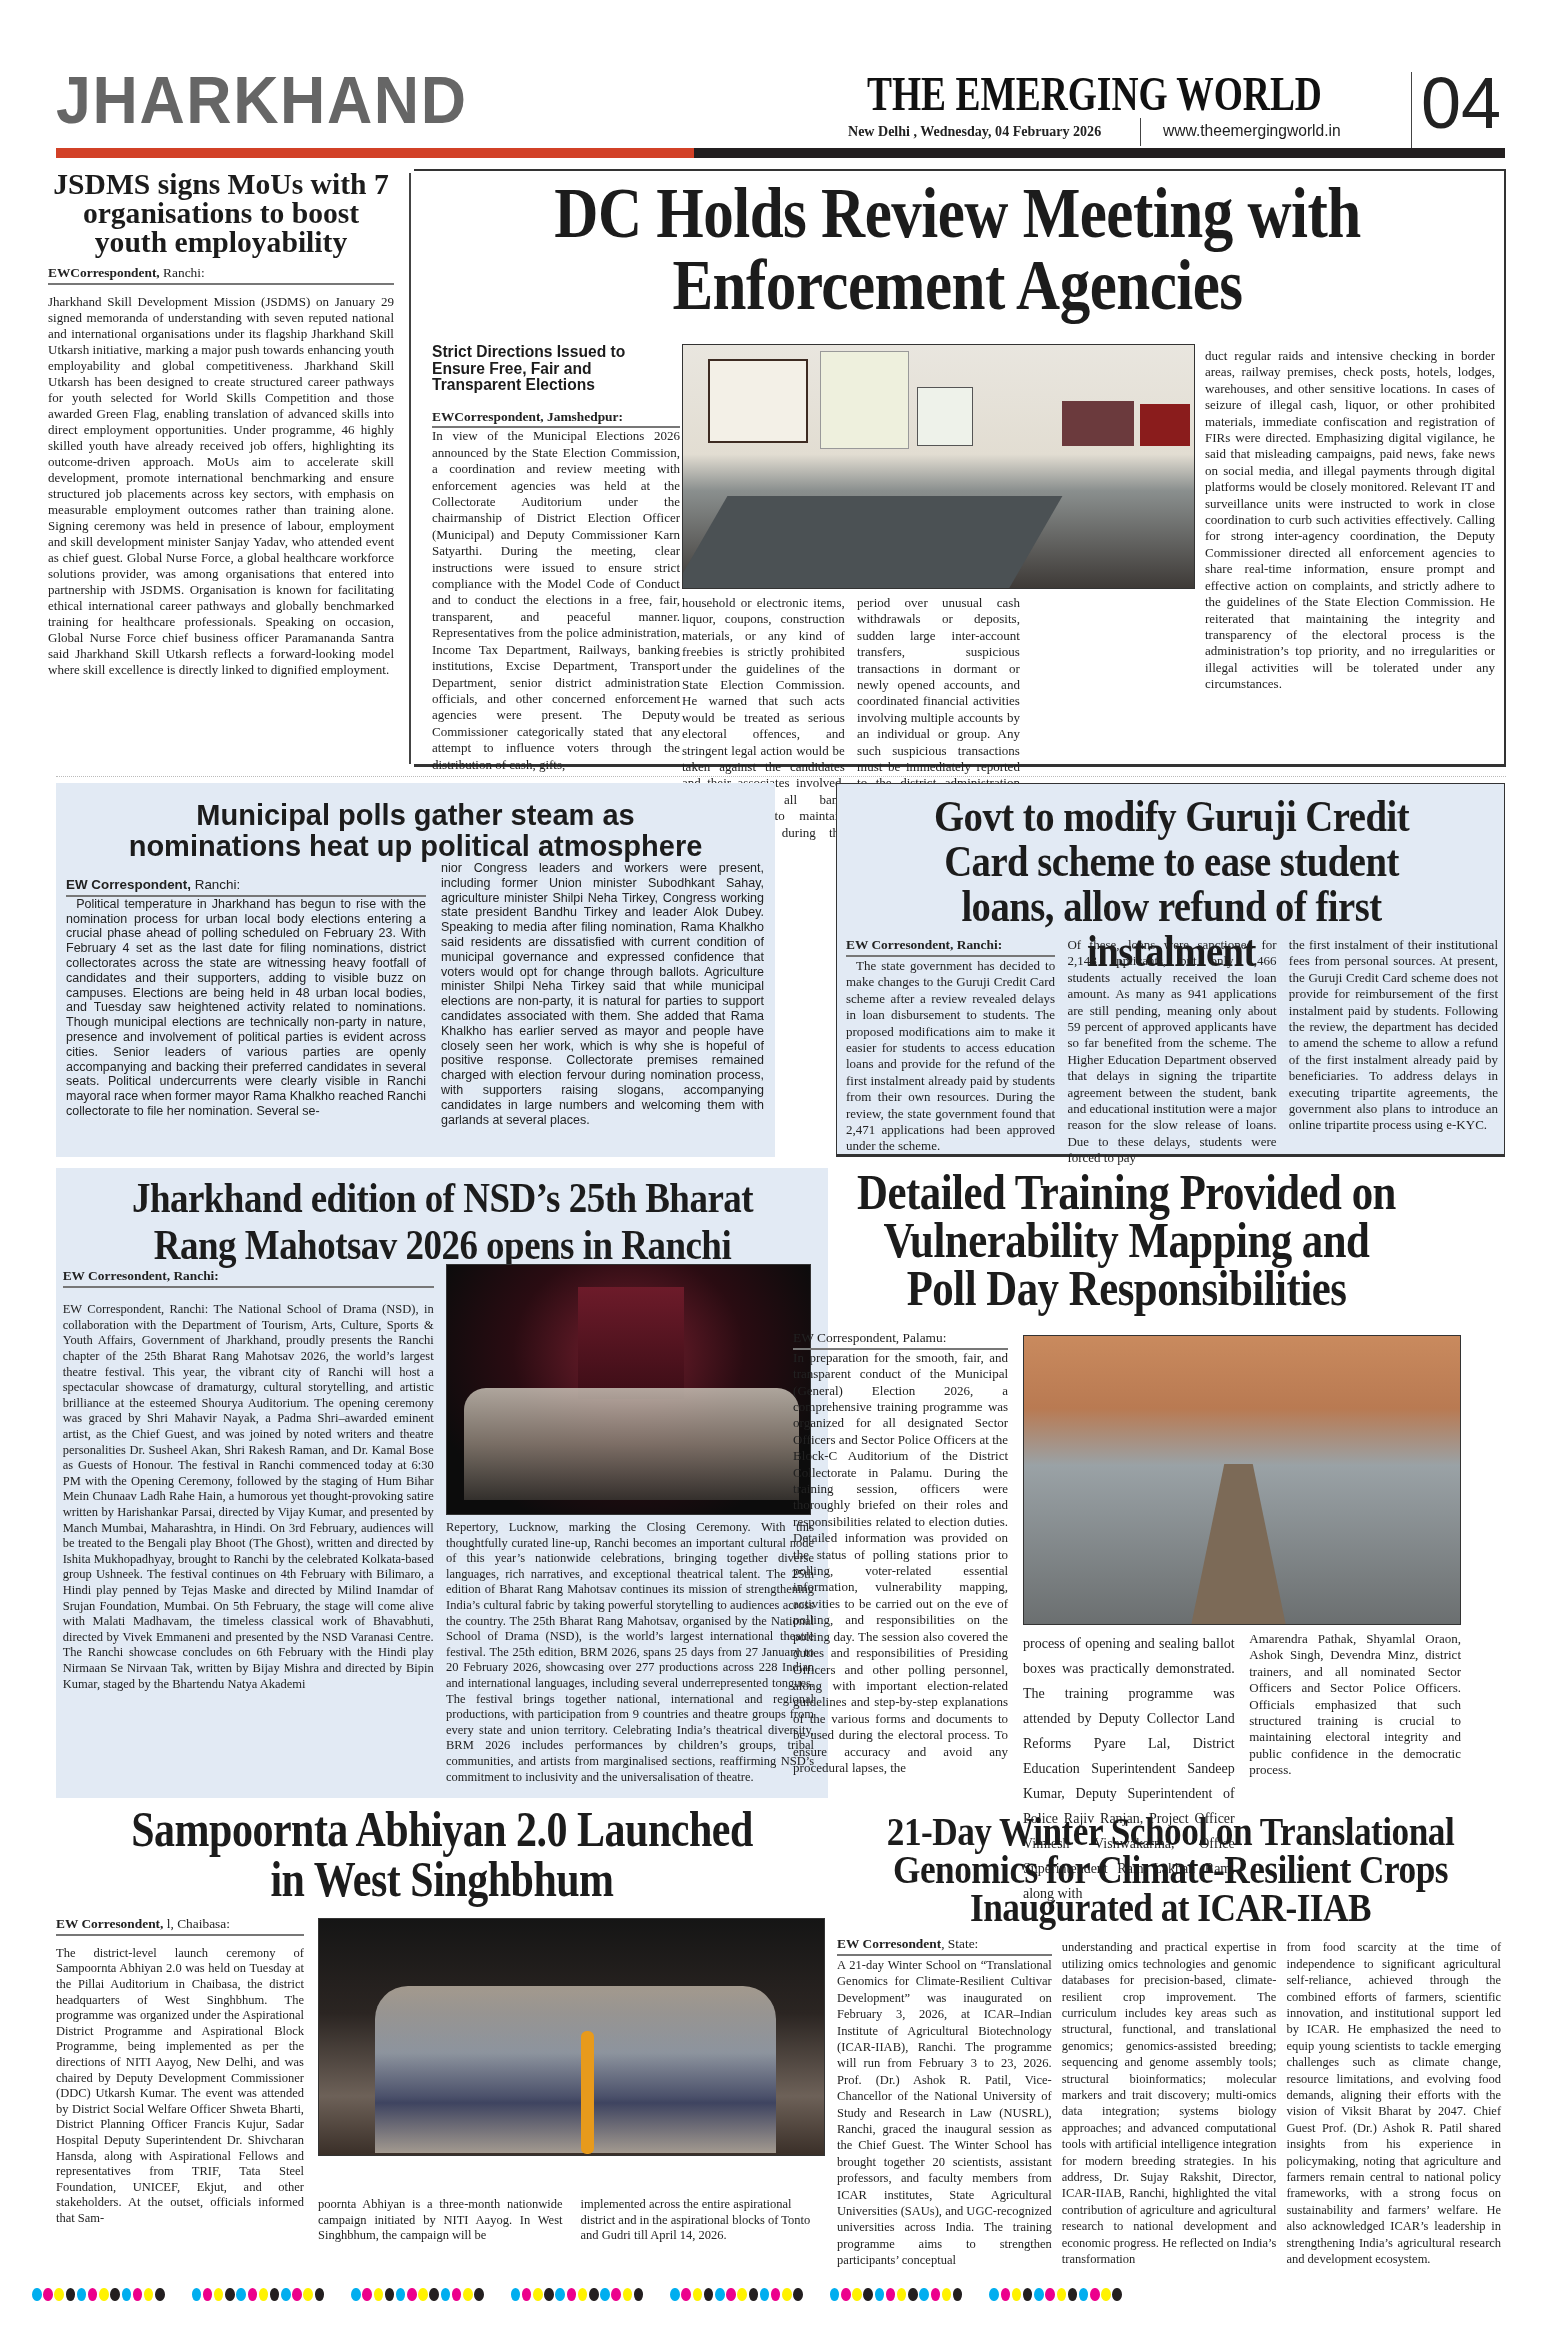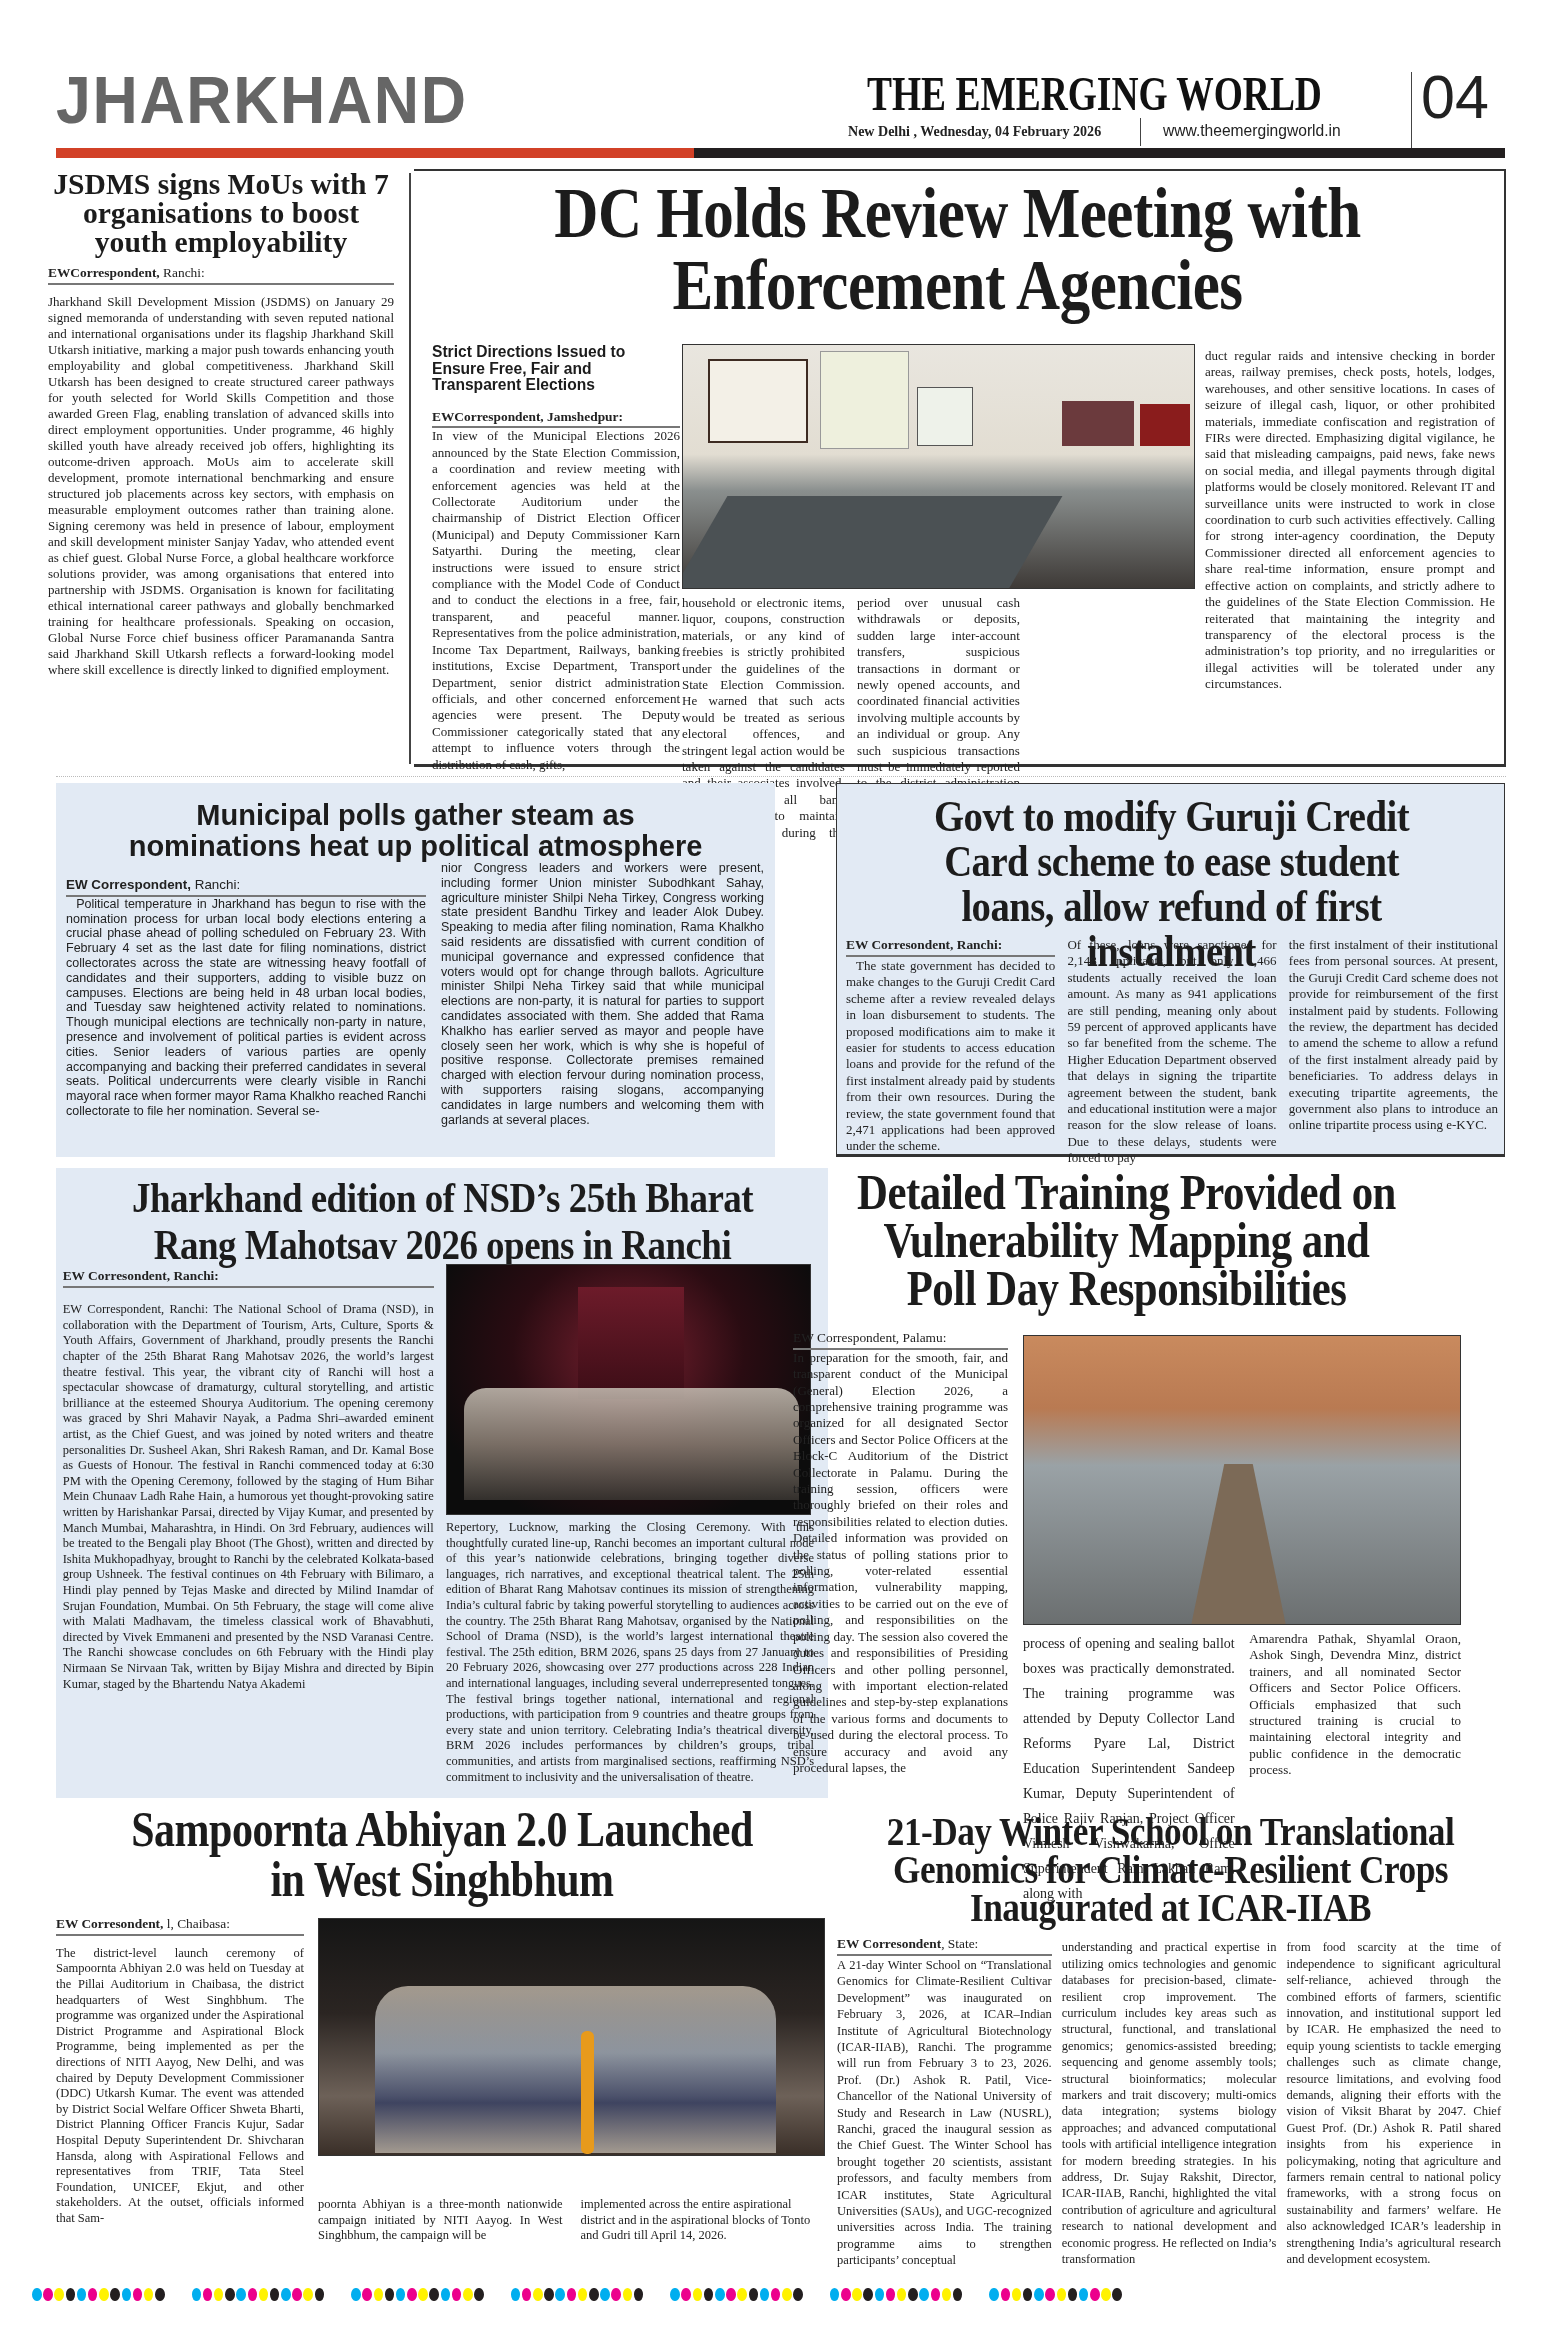--- a/index.html
+++ b/index.html
@@ -22,21 +22,21 @@
 </head>
 <body>
 
 <div class="abs" style="left:0;top:0;width:1561px;height:156px">
   <div class="abs" style="left:56px;top:62px;font-family:'Liberation Sans',sans-serif;font-weight:bold;font-size:66px;color:#666;letter-spacing:1.7px;transform:scaleX(0.95);transform-origin:left">JHARKHAND</div>
   <div class="abs" style="left:867px;top:66px;font-family:'Liberation Serif',serif;font-weight:bold;font-size:48px;color:#111;transform:scaleX(0.78);transform-origin:left;white-space:nowrap">THE EMERGING WORLD</div>
   <div class="abs" style="left:848px;top:122px;font-family:'Liberation Serif',serif;font-weight:bold;font-size:15.6px;color:#222;white-space:nowrap;transform:scaleX(0.9);transform-origin:left">New Delhi , Wednesday, 04 February 2026</div>
   <div class="abs" style="left:1140px;top:118px;width:1.1px;height:28px;background:#444"></div>
   <div class="abs" style="left:1163px;top:122px;font-family:'Liberation Sans',sans-serif;font-size:15.6px;color:#222;white-space:nowrap">www.theemergingworld.in</div>
   <div class="abs" style="left:1411px;top:72px;width:1.1px;height:78px;background:#444"></div>
-  <div class="abs" style="left:1421px;top:67px;font-family:'Liberation Sans',sans-serif;font-size:61px;color:#222;line-height:1">04</div>
+  <div class="abs" style="left:1421px;top:67px;font-family:'Liberation Sans',sans-serif;font-size:72px;color:#222;line-height:1">04</div>
   <div class="abs" style="left:56px;top:148px;width:638px;height:10px;background:#d24127"></div>
   <div class="abs" style="left:694px;top:148px;width:811px;height:10px;background:#231f20"></div>
 </div>
 
 <div class="abs" style="left:48px;top:170px;width:346px;height:597px">
   <div class="hl" style="font-size:29.6px;line-height:29px;letter-spacing:0">JSDMS signs MoUs with 7 organisations to boost youth employability</div>
   <div class="by" style="margin-top:7.8px">
     <b>EWCorrespondent,</b><span> Ranchi:</span>
   </div>
   <p class="t" style="font-size:13px;line-height:16px;margin-top:9px"> Jharkhand Skill Development Mission (JSDMS) on January 29 signed memoranda of understanding with seven reputed national and international organisations under its flagship Jharkhand Skill Utkarsh initiative, marking a major push towards enhancing youth employability and global competitiveness. Jharkhand Skill Utkarsh has been designed to create structured career pathways for youth selected for World Skills Competition and those awarded Green Flag, enabling translation of advanced skills into direct employment opportunities. Under programme, 46 highly skilled youth have already received job offers, highlighting its outcome-driven approach. MoUs aim to accelerate skill development, promote international benchmarking and ensure structured job placements across key sectors, with emphasis on measurable employment outcomes rather than training alone. Signing ceremony was held in presence of labour, employment and skill development minister Sanjay Yadav, who attended event as chief guest. Global Nurse Force, a global healthcare workforce solutions provider, was among organisations that entered into partnership with JSDMS. Organisation is known for facilitating ethical international career pathways and globally benchmarked training for healthcare professionals. Speaking on occasion, Global Nurse Force chief business officer Paramananda Santra said Jharkhand Skill Utkarsh reflects a forward-looking model where skill excellence is directly linked to dignified employment.</p>

